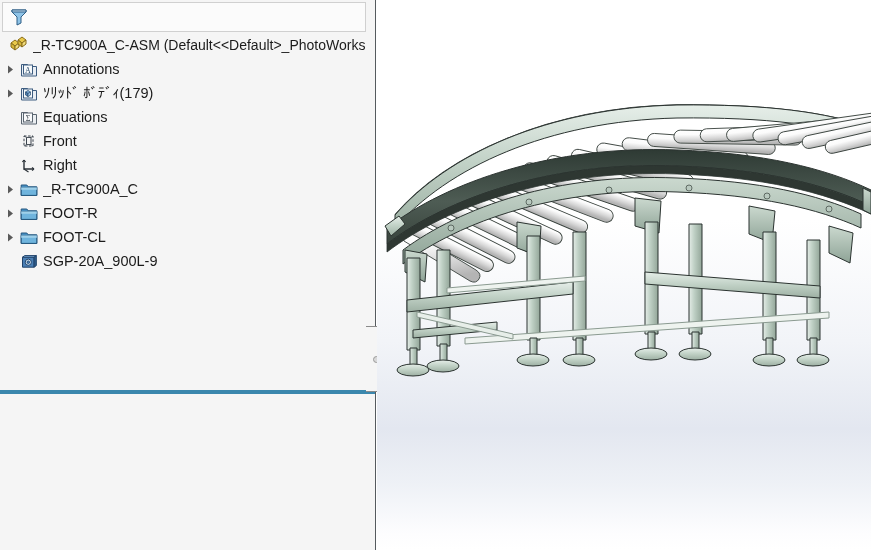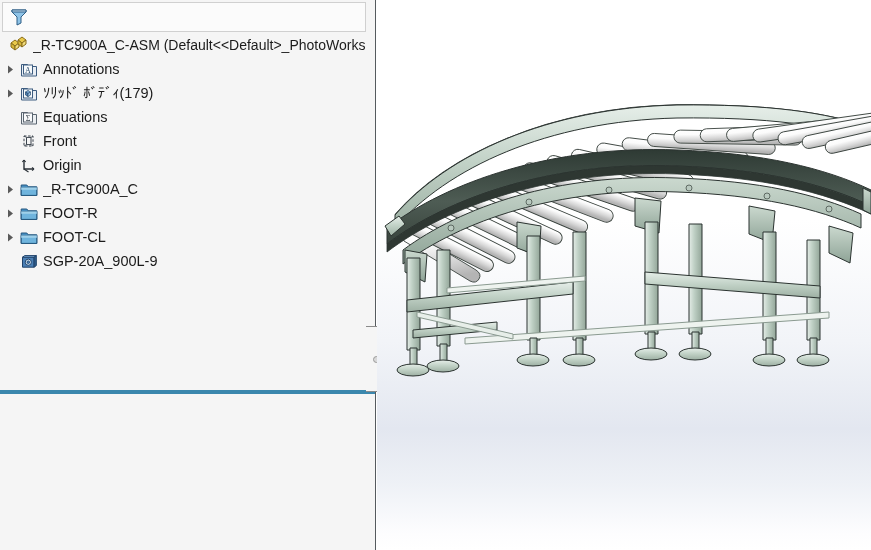--- a/index.html
+++ b/index.html
@@ -186,21 +186,21 @@
               </svg>
             </span>
             <span class="ico">
               <svg width="18" height="17" viewBox="0 0 18 17">
                 <path d="M4 3 L4 12 L14 12" fill="none" stroke="#2b3238" stroke-width="1.4"></path>
                 <path d="M4 3 L2.4 5 M4 3 L5.6 5" fill="none" stroke="#2b3238" stroke-width="1.2"></path>
                 <path d="M14 12 L12 10.6 M14 12 L12 13.4" fill="none" stroke="#2b3238" stroke-width="1.2"></path>
                 <path d="M4 12 L8.5 15" fill="none" stroke="#2b3238" stroke-width="1.2"></path>
               </svg>
             </span>
-            <span class="lbl">Origin</span>
+            <span class="lbl">Right</span>
           </div>
           <div class="row">
             <span class="arrow">
               <svg width="7" height="9" viewBox="0 0 7 9">
                 <path d="M1 0.5 L6 4.5 L1 8.5 Z" fill="#5a5a5a"></path>
               </svg>
             </span>
             <span class="ico">
               <svg width="18" height="17" viewBox="0 0 18 17">
                 <path d="M1.2 4 h5.6 l1.4 1.8 h8.6 v8.6 h-15.6 z" fill="#4a95c9" stroke="#23557d" stroke-width="1"></path>

